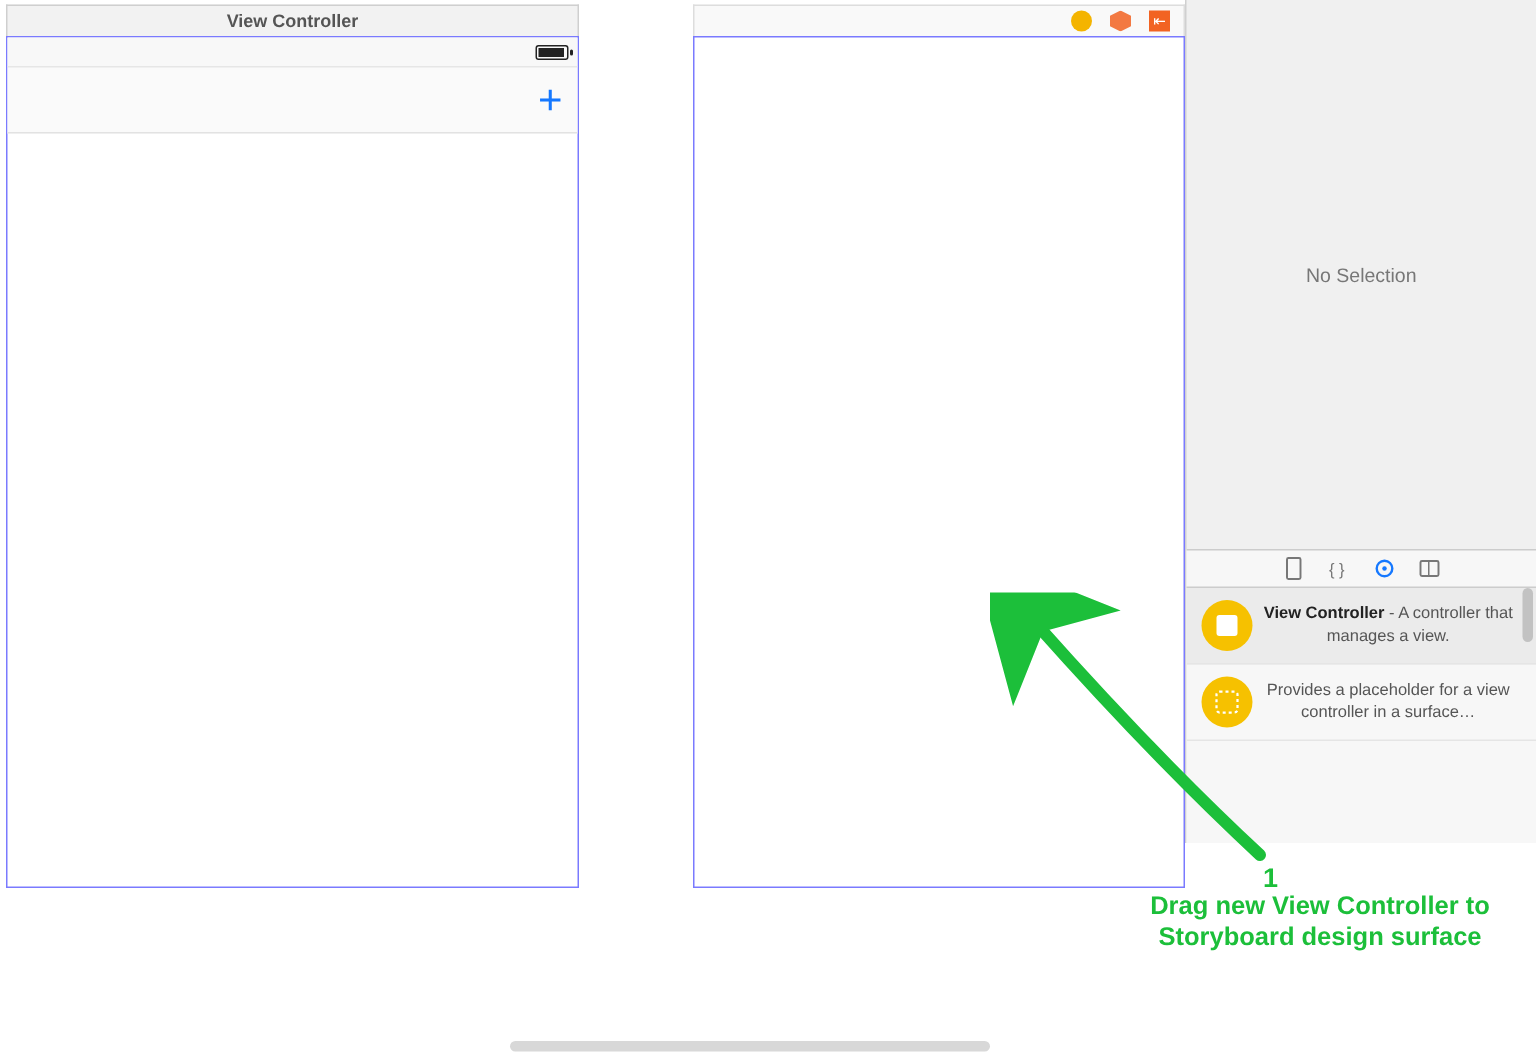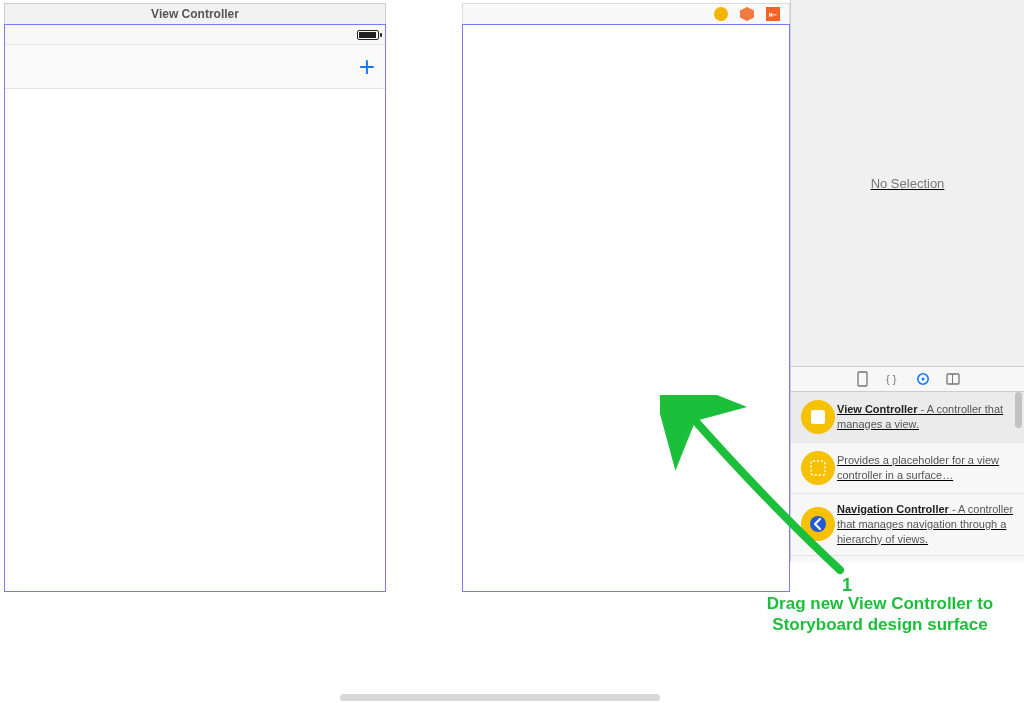--- a/index.html
+++ b/index.html
@@ -70,41 +70,42 @@
       display:flex; align-items:center; justify-content:flex-end; padding: 0 10px;
       background:#fafafa;
     }
     .plus {
       font-size: 28px; font-weight: 200; color:#1578ff; line-height: 1;
     }
 
     .right-panel {
       position:absolute; left: 790px; top:0; width:234px; height:562px;
       background:#f0f0f0; border-left:1px solid #d0d0d0;
-      display:flex; flex-direction:column;text-decoration:underline;
+      display:flex; flex-direction:column;
     }
     .inspector {
       flex: 1; display:flex; align-items:center; justify-content:center;
       font-size: 13px; color:#777;
     }
     .lib-tabs {
       height: 26px; border-top:1px solid #ccc; border-bottom:1px solid #ccc;
       background:#f7f7f7;
       display:flex; align-items:center; justify-content:center; gap:14px;
     }
     .lib-tab { width:16px; height:16px; display:flex; align-items:center; justify-content:center; color:#777; }
     .lib-tab.active { color:#1578ff; }
     .object-library {
       height: 170px; overflow-y: auto; background:#f7f7f7;
       position: relative;
     }
     .obj-item {
       display:flex; gap:2px; padding:8px 10px;
       border-bottom:1px solid #e5e5e5;
       align-items:center;
+      text-align:center;
     }
     .obj-item.highlight { background:#ebebeb; }
     .obj-icon {
       width: 34px; height:34px; border-radius:50%;
       background:#f6c100; flex:none;
       display:flex; align-items:center; justify-content:center;
     }
     .obj-icon svg { width:20px; height:20px; }
     .obj-text { font-size:11px; line-height:1.35; color:#555; }
     .obj-title { color:#222; font-weight:600; }
@@ -208,31 +209,20 @@
     <div class="obj-item">
       <div class="obj-icon" style="background:#f6c100">
         <svg viewBox="0 0 20 20">
             <rect x="3" y="3" width="14" height="14" rx="2" fill="none" stroke="#fff" stroke-width="1.5" stroke-dasharray="2 2"></rect>
           </svg>
       </div>
       <div class="obj-text">
         <span class="obj-title"></span><span>Provides a placeholder for a view controller in a surface…</span>
       </div>
     </div>
-    <div class="obj-item">
-      <div class="obj-icon">
-        <svg viewBox="0 0 20 20">
-            <circle cx="10" cy="10" r="8" fill="#2259d8"></circle>
-            <path d="M12 5 L7 10 L12 15" stroke="#fff" stroke-width="2.2" fill="none" stroke-linecap="round" stroke-linejoin="round"></path>
-          </svg>
-      </div>
-      <div class="obj-text">
-        <span class="obj-title">Navigation Controller</span><span> - A controller that manages navigation through a hierarchy of views.</span>
-      </div>
-    </div>
   </div>
 </div>
 
 <svg class="arrow" viewBox="0 0 210 190">
   <defs>
     <marker id="ah" markerWidth="14" markerHeight="14" refX="4" refY="6" orient="auto">
       <path d="M0,0 L12,6 L0,12 L3,6 Z" fill="#1cbf3a"></path>
     </marker>
   </defs>
   <path d="M180,175 Q110,110 30,20" stroke="#1cbf3a" stroke-width="8" fill="none" marker-end="url(#ah)" stroke-linecap="round"></path>

